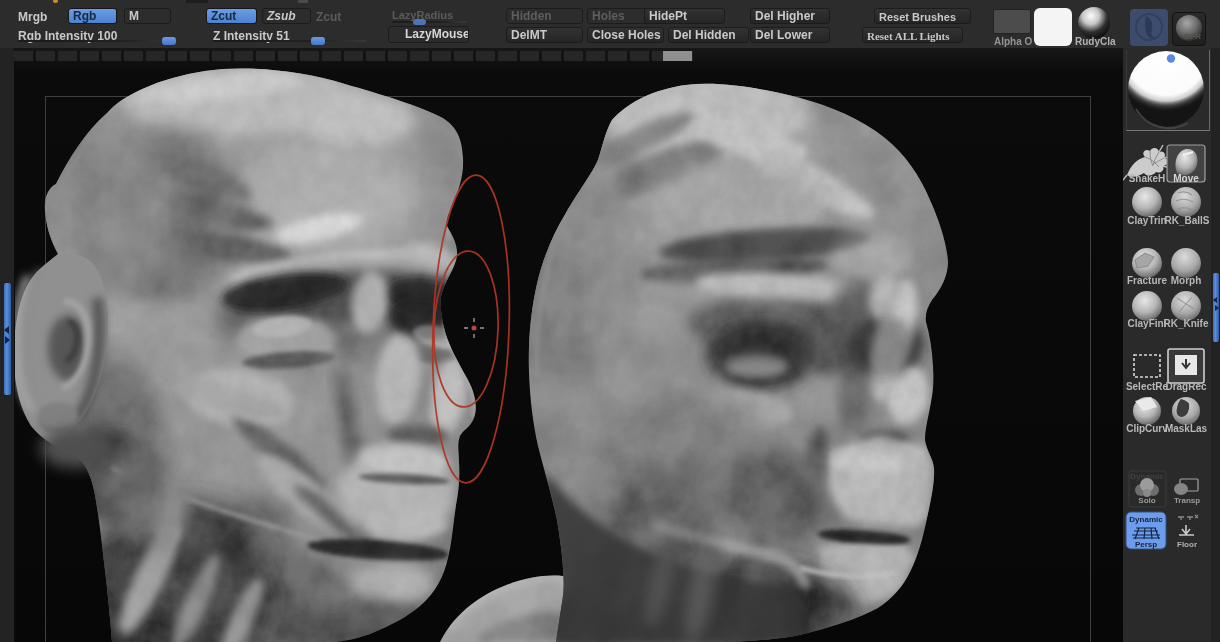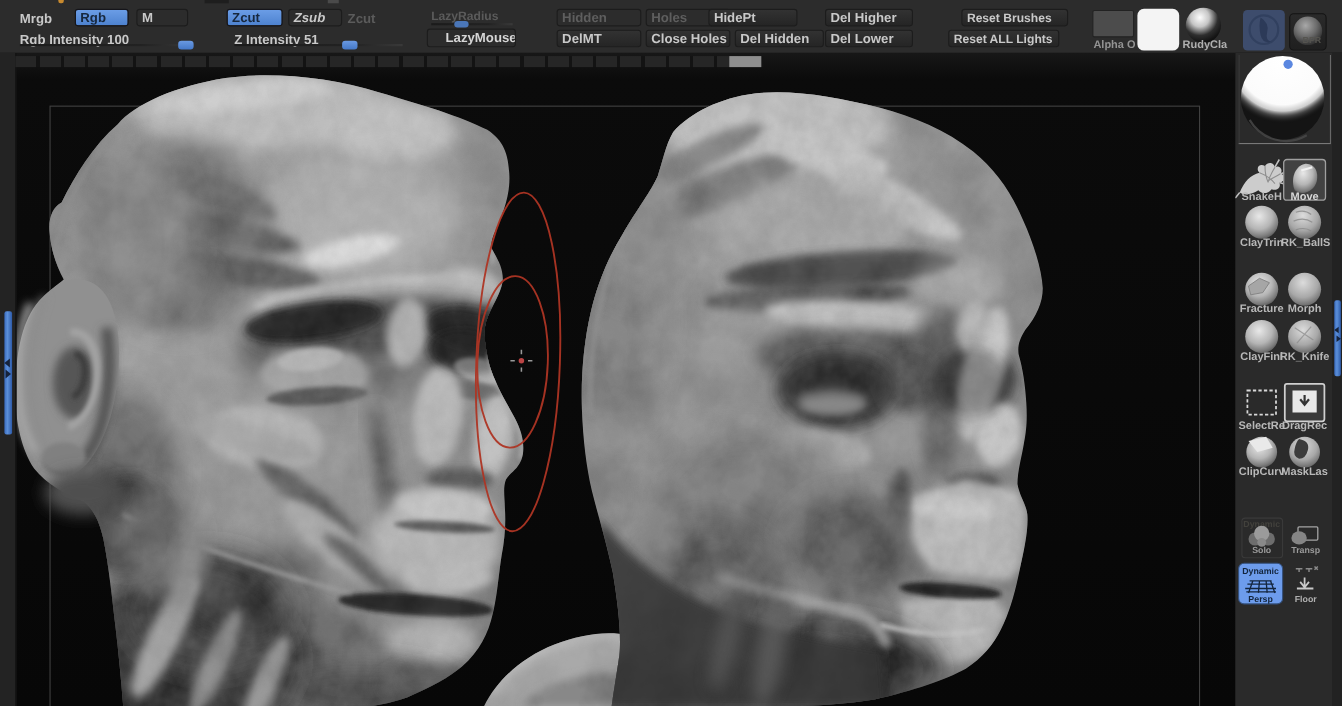--- a/index.html
+++ b/index.html
@@ -299,21 +299,21 @@
     <div class="track" style="left:18px;top:40px;width:158px;"></div>
     <div class="thumb" style="left:162px;top:37px;width:14px;height:8px;"></div>
     <div class="lbl" style="left:213px;top:29px;">Z Intensity 51</div>
     <div class="track" style="left:213px;top:40px;width:153px;"></div>
     <div class="thumb" style="left:311px;top:37px;width:14px;height:8px;"></div>
     <div class="btn" style="left:388px;top:26px;width:81px;height:17px;background:none;color:#d6d6d6;padding-left:16px;">LazyMouse</div>
     <div class="btn" style="left:506px;top:27px;width:77px;height:16px;">DelMT</div>
     <div class="btn" style="left:587px;top:27px;width:77px;height:16px;">Close Holes</div>
     <div class="btn" style="left:668px;top:27px;width:81px;height:16px;">Del Hidden</div>
     <div class="btn" style="left:750px;top:27px;width:80px;height:16px;">Del Lower</div>
-    <div class="btn" style="left:862px;top:27px;width:101px;height:16px;font-size:11px;line-height:12px;padding-top:2px;">Reset ALL Lights</div>
+    <div class="btn" style="left:862px;top:27px;width:101px;height:16px;font-size:11px;line-height:12px;padding-top:2px;font-family:Liberation Serif, serif;">Reset ALL Lights</div>
 
     <div class="abs" style="left:993px;top:9px;width:38px;height:25px;background:#4c4c4c;border:1px solid #222;border-radius:2px;box-sizing:border-box;"></div>
     <div class="lbl" style="left:994px;top:36px;font-size:10px;color:#939393;">Alpha O</div>
     <div class="abs" style="left:1034px;top:8px;width:38px;height:38px;background:#f4f4f4;border-radius:6px;"></div>
     <svg class="abs" style="left:1075px;top:6px;" width="38" height="36">
       <defs>
           <radialGradient id="rudy" cx="40%" cy="28%" r="75%">
         <stop offset="0%" stop-color="#fdfdfd"></stop>
             <stop offset="35%" stop-color="#c6c6c6"></stop>
         <stop offset="68%" stop-color="#2e2e2e"></stop>

